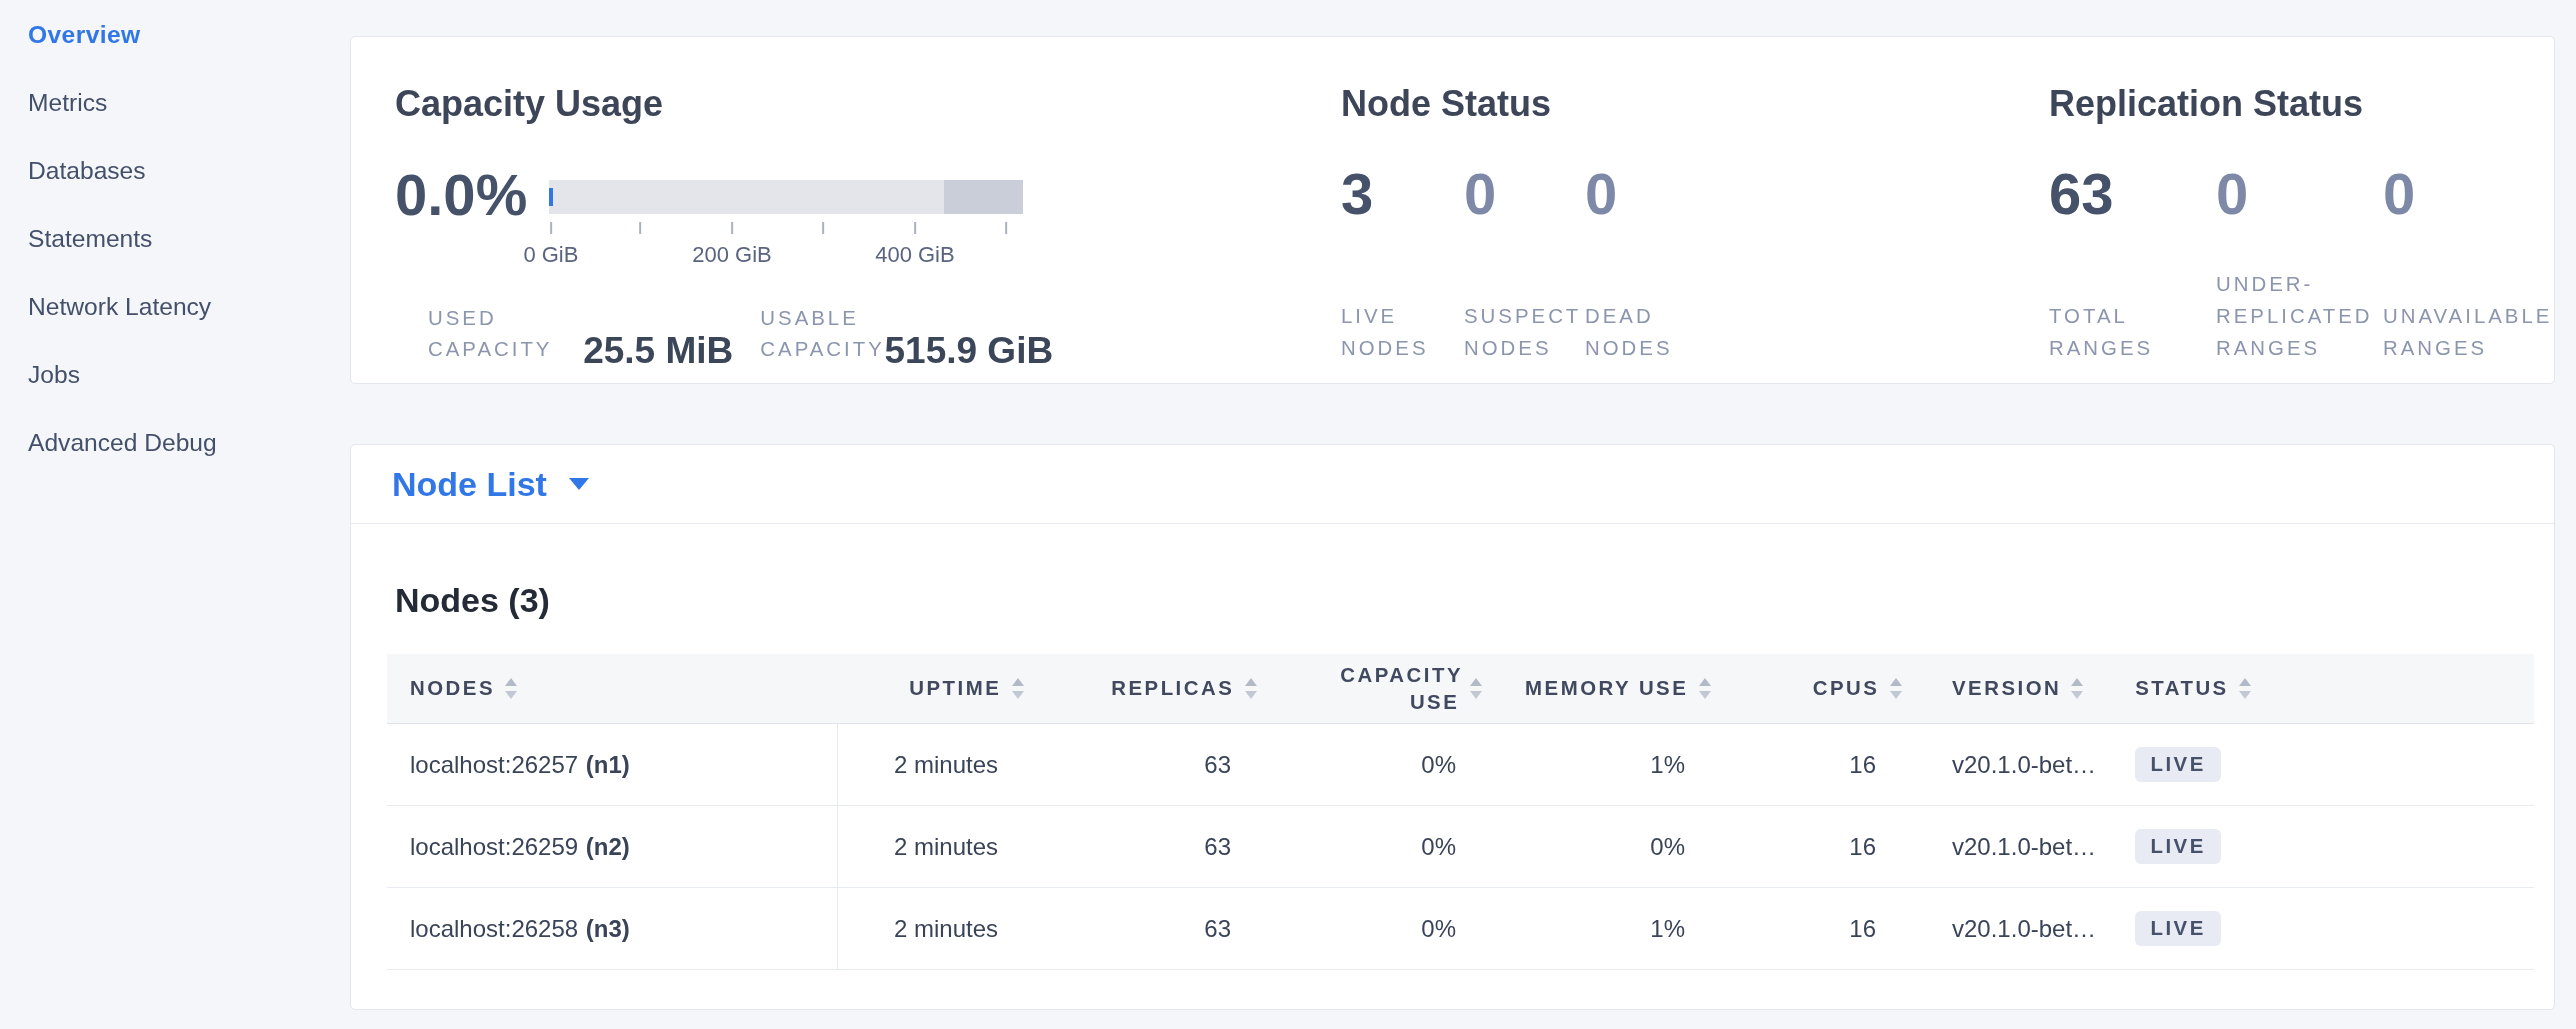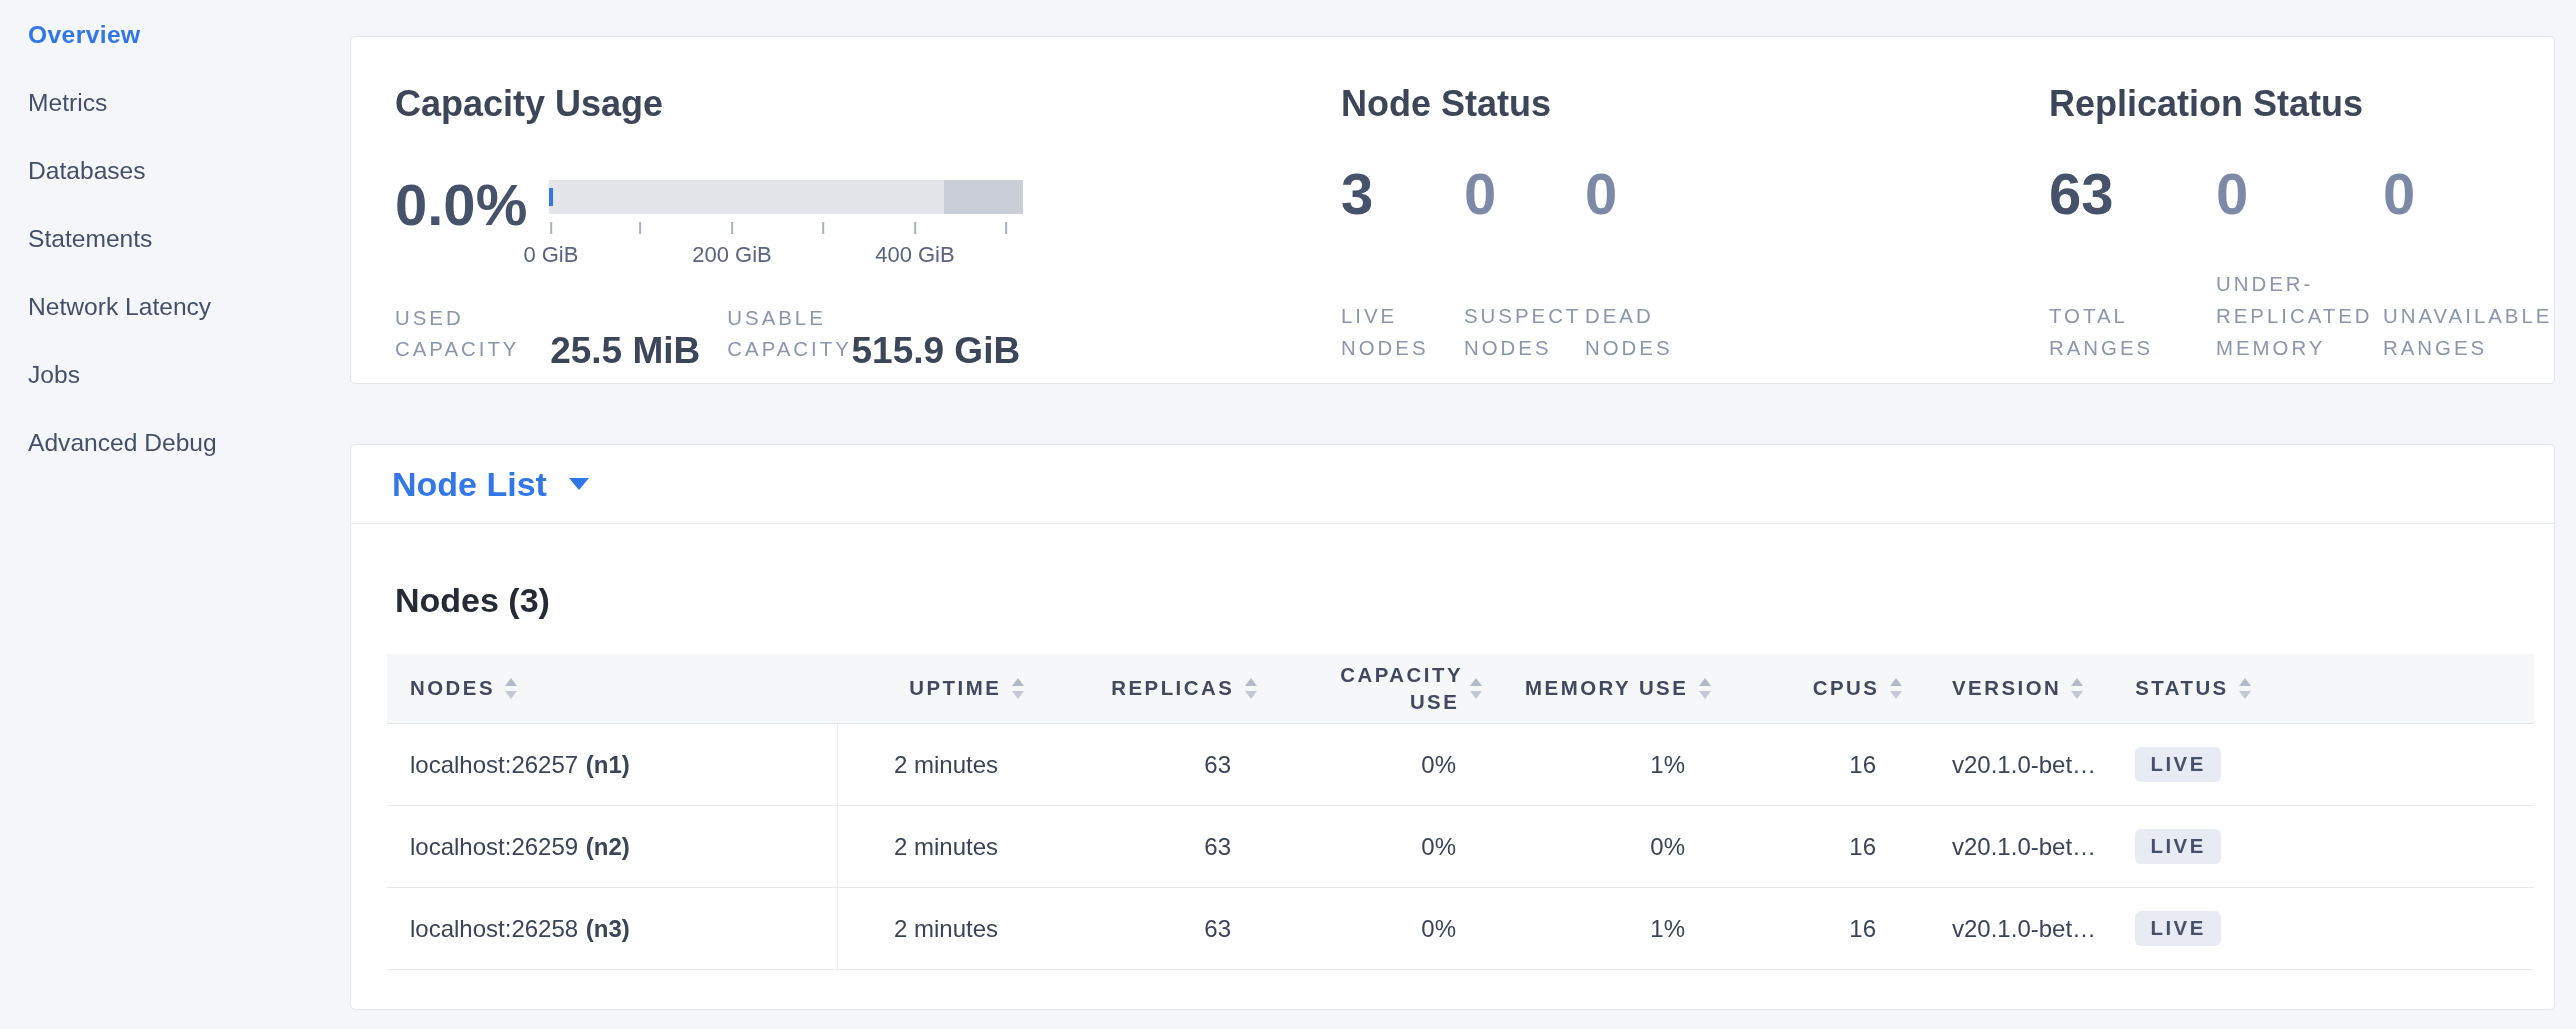--- a/index.html
+++ b/index.html
@@ -14,33 +14,33 @@
 
   
   .card { position:absolute; left:350px; width:2205px; background:#ffffff;
           border:1.7px solid #e3e6ec; border-radius:5.1px; }
   .card1 { top:36px; height:348px; }
   .card2 { top:444px; height:566px; }
 
   .sec-title { position:absolute; top:46px; font-size:36px; font-weight:700; color:#3c4658; }
 
   
-  .big-pct { position:absolute; left:44px; top:134px; font-size:58px; font-weight:700; color:#46526a; }
+  .big-pct { position:absolute; left:44px; top:124px; font-size:58px; font-weight:700; color:#46526a; }
   .bar-block { position:absolute; left:198px; top:143px; width:474px; }
   .bar { position:relative; width:474px; height:34px; background:#e3e5eb; overflow:hidden; }
   .bar-dark { position:absolute; right:0; top:0; height:34px; width:16.7%; background:#c9ced9; }
   .bar-used { position:absolute; left:0; top:22.5%; height:55%; width:4.2px; background:#3277e8; }
   .ticks { position:relative; width:474px; height:13.6px; margin-top:7.6px; }
   .tick { position:absolute; top:0; width:1.7px; height:12.7px; background:#a9b1c1; transform:translateX(-50%); }
   .tick-labels { position:relative; width:474px; height:29px; margin-top:7px; }
   .tick-label { position:absolute; top:0; transform:translateX(-50%); font-size:22px; color:#5a6480; white-space:nowrap; }
 
   .cap-stats { position:absolute; left:44px; bottom:17px; display:flex; align-items:flex-end; }
   .cap-lbl { font-size:20.4px; letter-spacing:3px; color:#8b95ad; line-height:1.55; }
-  .lbl-used { width:145px; }
+  .lbl-used { width:145px;margin-left:33px; }
   .lbl-usable { width:114px; margin-left:27px; }
   .cap-val { font-size:37px; font-weight:700; color:#3b4659; margin-left:10.2px; line-height:1.0;
              position:relative; top:2.5px; white-space:nowrap; }
 
   
   .stats { position:absolute; top:127px; bottom:18.7px; display:flex; }
   .stats-nodes { left:990px; }
   .stats-repl { left:1698px; }
   .stat { display:flex; flex-direction:column; }
   .stat-num { font-size:58px; font-weight:700; color:#46526a; line-height:1.05; }
@@ -149,21 +149,21 @@
     </div>
 
     <h2 class="sec-title" style="left:1698px;">Replication Status</h2>
     <div class="stats stats-repl">
       <div class="stat" style="width:167px;">
         <span class="stat-num">63</span>
         <span class="stat-lbl" style="width:149px;">TOTAL RANGES</span>
       </div>
       <div class="stat" style="width:167px;">
         <span class="stat-num zero">0</span>
-        <span class="stat-lbl" style="width:167px;">UNDER-REPLICATED MEMORY</span>
+        <span class="stat-lbl" style="width:167px;">UNDER-REPLICATED RANGES</span>
       </div>
       <div class="stat" style="width:174px;">
         <span class="stat-num zero">0</span>
         <span class="stat-lbl" style="width:174px;">UNAVAILABLE RANGES</span>
       </div>
     </div>
   </section>
 
   <section class="card card2">
 

